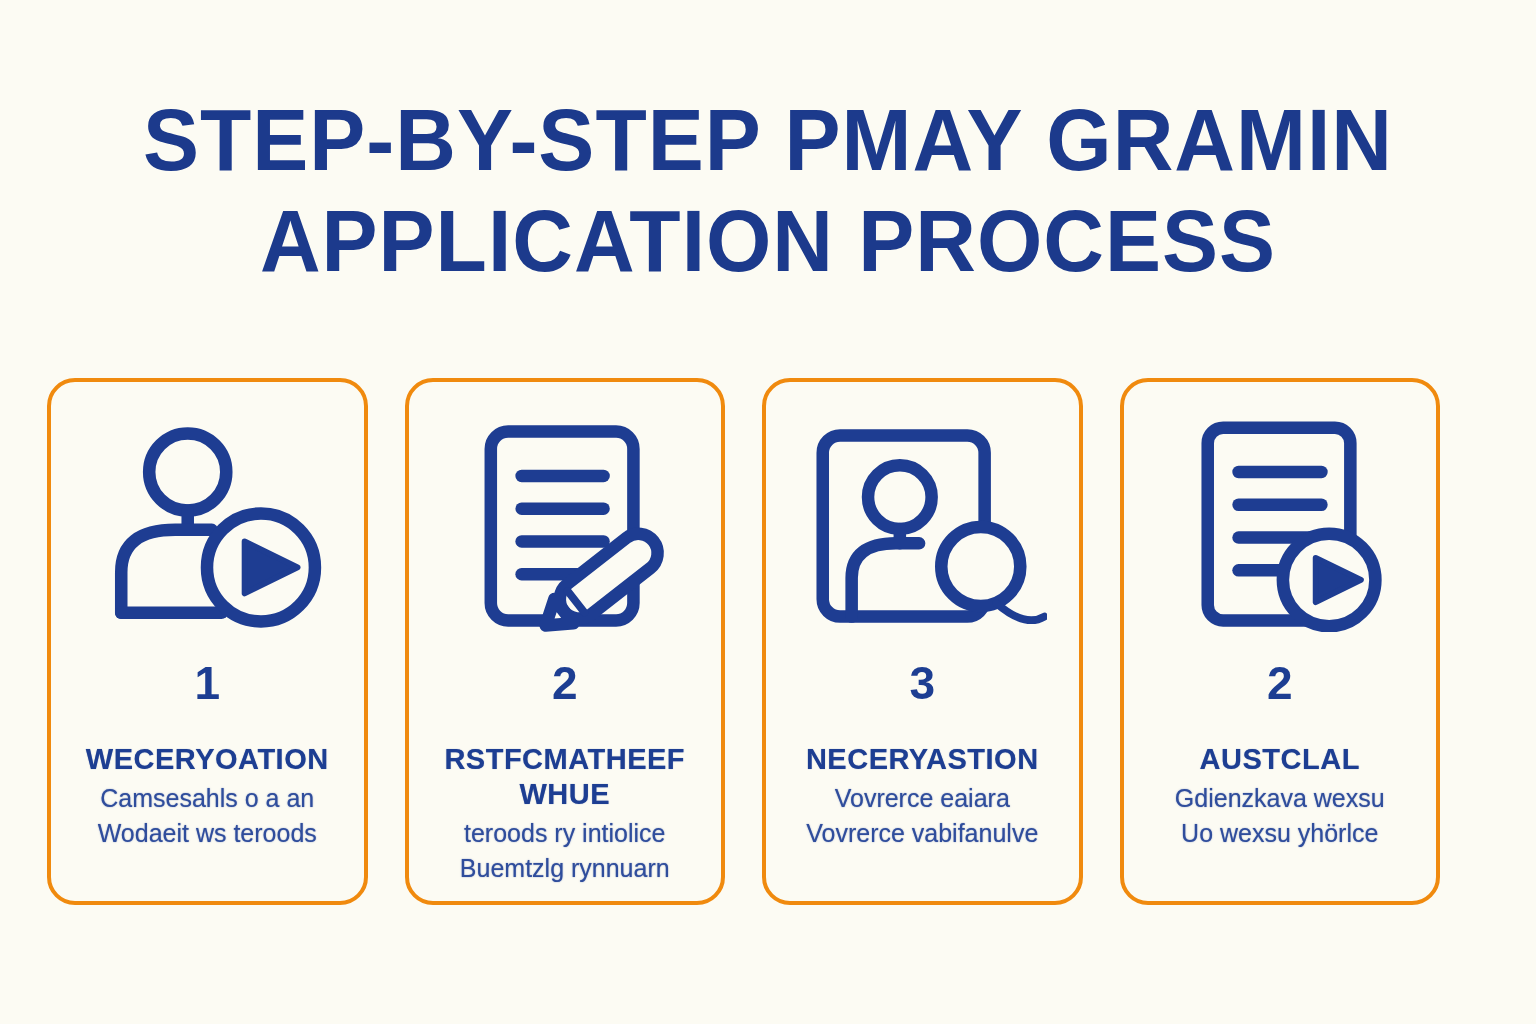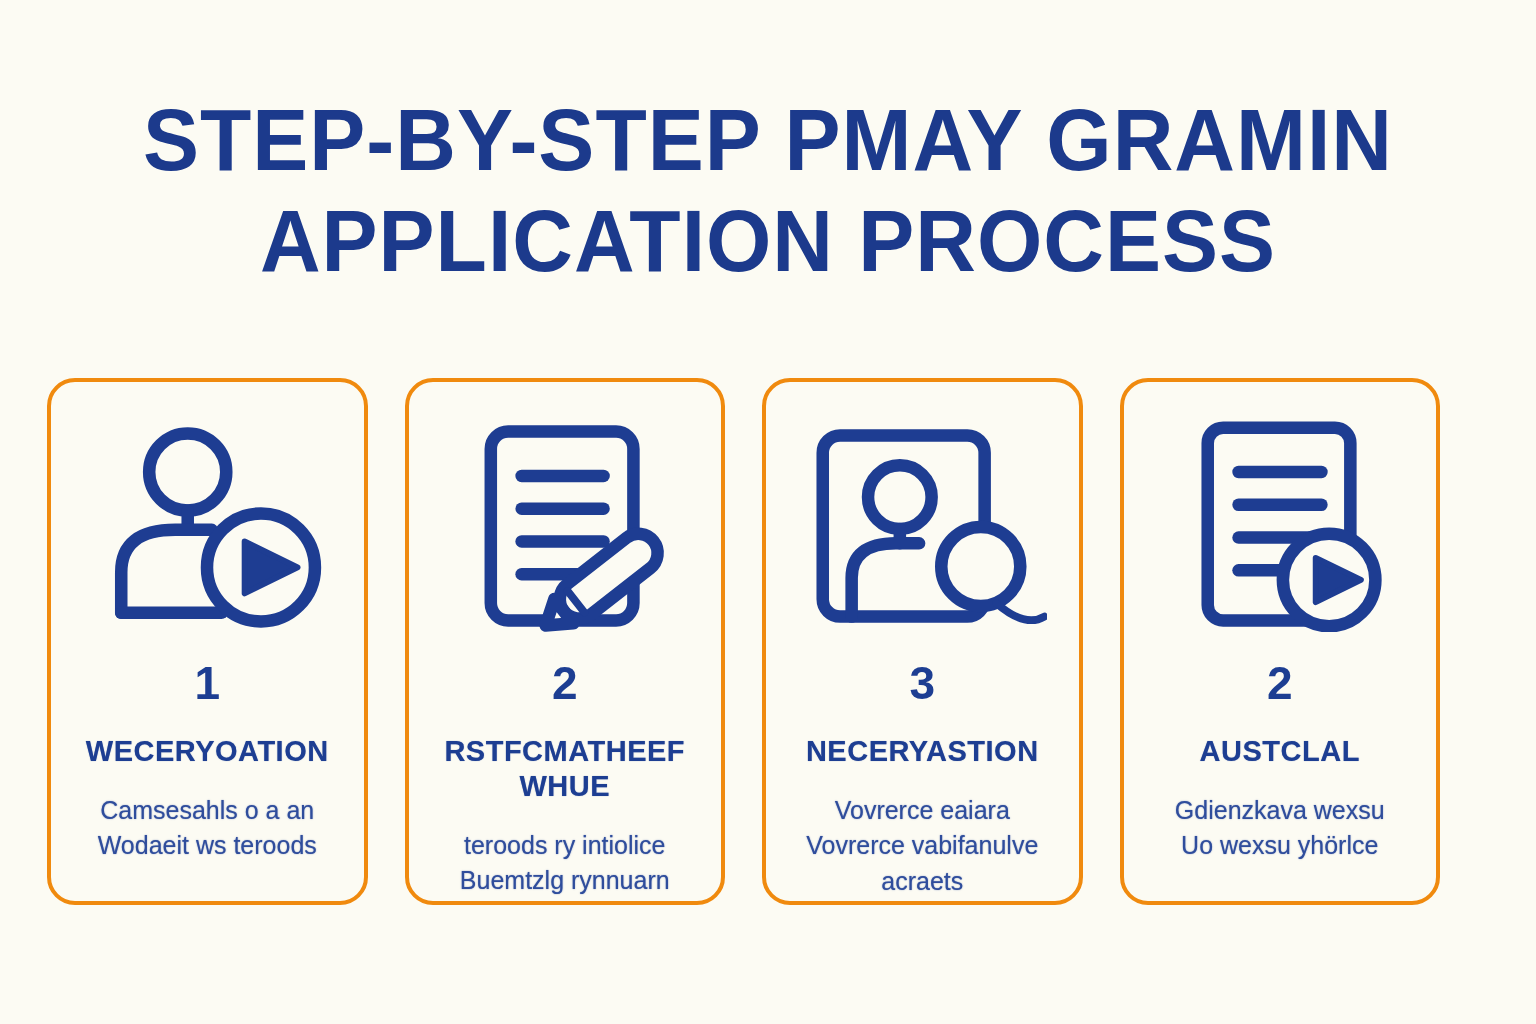--- a/index.html
+++ b/index.html
@@ -44,31 +44,31 @@
     justify-content:center;
   }
   .icon-wrap svg{display:block;}
   .step-number{
     margin-top:24px;
     font-size:46px;
     font-weight:800;
     color:#1d3e92;
   }
   .step-title{
-    margin-top:24px;
+    margin-top:32px;
     font-size:29px;
     font-weight:800;
     letter-spacing:0.5px;
     line-height:1.2;
     color:#1d3e92;
     text-shadow:0 0 1px rgba(29,62,146,0.55);
   }
   .step-title span{display:block;}
   .step-desc{
-    margin-top:24px;
+    margin-top:4px;
     font-size:25px;
     font-weight:500;
     line-height:1.42;
     color:#2f4d9c;
     text-shadow:0 0 1.4px rgba(47,77,156,0.65);
   }
   .step-desc span{display:block;}
   span:empty{display:none;}
   .stroke{fill:none;stroke:#1e3d92;stroke-width:13;stroke-linecap:round;stroke-linejoin:round;}
   .stroke-thin{fill:none;stroke:#1e3d92;stroke-width:8;stroke-linecap:round;}
@@ -146,21 +146,20 @@
       </svg>
     </div>
     <div class="step-number">3</div>
     <div class="step-title">
       <span>NECERYASTION</span>
 
     </div>
     <div class="step-desc">
       <span>Vovrerce eaiara</span>
       <span>Vovrerce vabifanulve</span>
-      <span>acraets</span>
     </div>
   </div>
 
   <div class="card">
     <div class="icon-wrap">
       <svg width="250" height="212" viewBox="0 0 250 220">
         <rect class="stroke" x="50" y="8" width="148" height="200" rx="16"></rect>
         <line class="stroke" x1="82" y1="54" x2="168" y2="54"></line>
         <line class="stroke" x1="82" y1="88" x2="168" y2="88"></line>
         <line class="stroke" x1="82" y1="122" x2="168" y2="122"></line>

